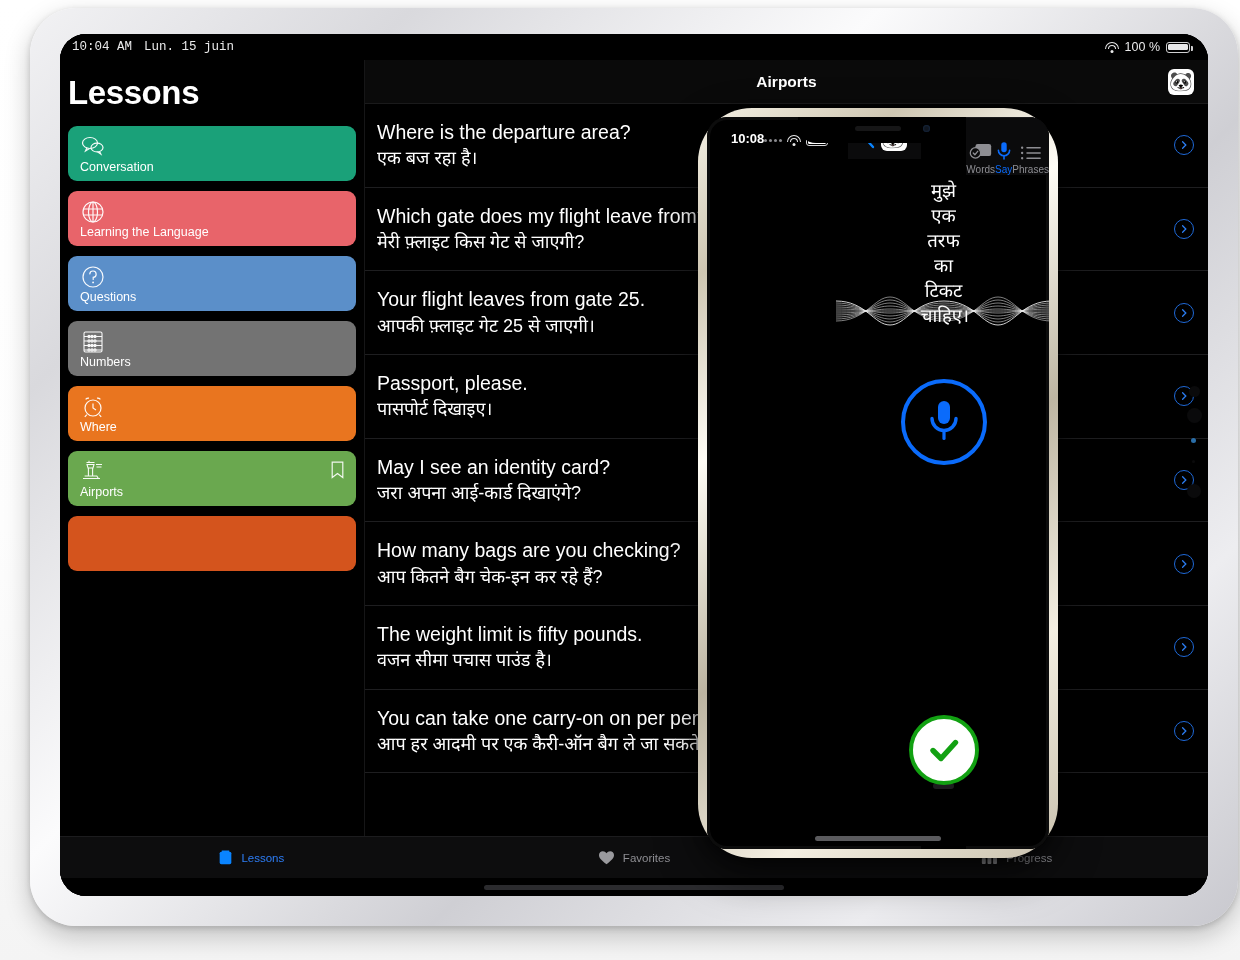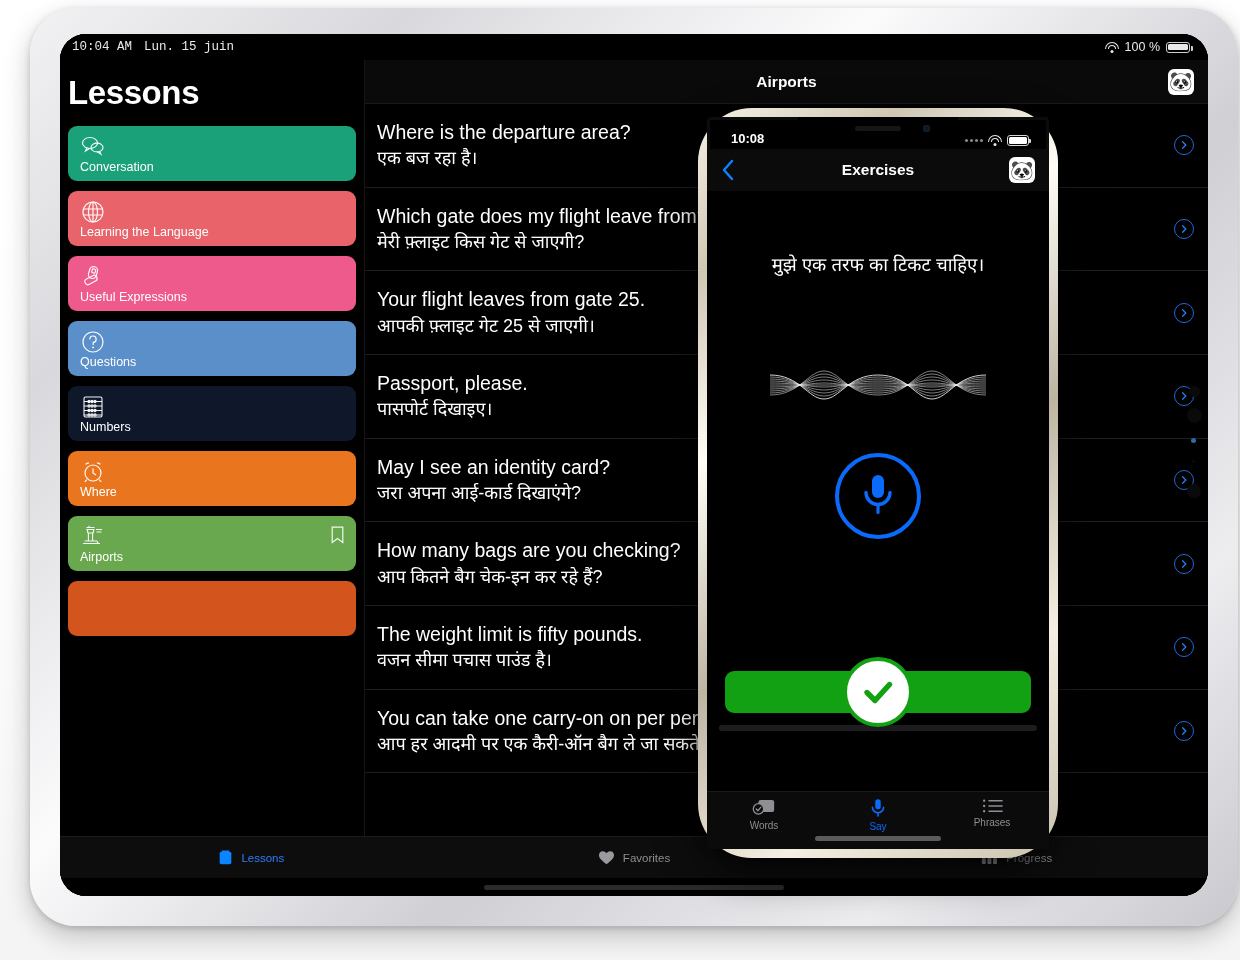--- a/index.html
+++ b/index.html
@@ -123,23 +123,23 @@
   #iphone {
     position:absolute; left:698px; top:108px;
     width:360px; height:750px;
     border-radius:54px;
     background: linear-gradient(140deg,#f6f2e6 0%,#cfc7b3 16%,#fffdf6 34%,#bdb5a2 56%,#f4efe2 78%,#c9c1ae 100%);
     padding:9px;
     box-shadow: 0 18px 40px rgba(0,0,0,.55), 0 4px 12px rgba(0,0,0,.4);
   }
   #iphone-inner {
     position:relative; width:100%; height:100%;
-    border-radius:4px; background:#000; overflow:hidden;
+    border-radius:20px; background:#000; overflow:hidden;
     box-shadow: inset 0 0 0 3px #0c0c0c;
-    display:flex; flex-direction:column;
+    display:flex; flex-direction:row;
   }
   #notch { position:absolute; left:50%; transform:translateX(-50%); top:0;
            width:160px; height:26px; background:#000; border-radius:0 0 18px 18px; z-index:6; }
   #notch .speaker { position:absolute; left:50%; transform:translateX(-50%); top:9px;
                     width:46px; height:5px; border-radius:3px; background:#161617; }
   #notch .cam { position:absolute; right:28px; top:8px; width:7px; height:7px; border-radius:50%;
                 background:#10161f; box-shadow: inset 0 0 2px #1d3a63; }
   #iphone-status { height:32px; flex:0 0 32px; display:flex; align-items:flex-end; padding:0 20px 3px 24px;
                    color:#fff; font-size:13px; font-weight:bold; }
   #iphone-status .right { margin-left:auto; display:flex; gap:5px; align-items:center; }
@@ -168,21 +168,21 @@
                 width:86px; height:86px; border-radius:50%; border:4px solid #0a6bfb;
                 display:flex; align-items:center; justify-content:center; }
   #progress-wrap { position:absolute; left:18px; right:18px; bottom:78px; height:42px; }
   #progress-bar { position:absolute; inset:0; border-radius:9px; background:#12a112; }
   #check-badge { position:absolute; left:50%; top:50%; transform:translate(-50%,-50%);
                  width:70px; height:70px; border-radius:50%; background:#fff;
                  border:4px solid #12a112; display:flex; align-items:center; justify-content:center; }
   #scrub { position:absolute; left:12px; right:12px; bottom:60px; height:6px;
            border-radius:3px; background:#1d1d1f; }
   #iphone-tabbar { height:58px; flex:0 0 58px; background:#0b0b0c; border-top:1px solid #1a1a1c;
-                   display:flex; align-items:flex-start; padding-top:6px; }
+                   display:flex; align-items:flex-end; padding-top:6px; }
   .ph-tab { flex:1; display:flex; flex-direction:column; align-items:center; gap:3px;
             color:#8e8e93; font-size:10px; }
   .ph-tab.active { color:#0a6bfb; }
   #iphone-home-ind { position:absolute; left:50%; transform:translateX(-50%); bottom:8px;
                      width:126px; height:5px; border-radius:3px; background:#5b5b5e; }
   .icon-svg { display:block; }
 </style>
 </head>
 <body>
 
@@ -233,44 +233,34 @@
                 <span class="lc-icon">
                   <svg class="icon-svg" viewBox="0 0 26 26" width="26" height="26" fill="none" stroke="#fff" stroke-width="1.2">
                     <circle cx="13" cy="13" r="10"></circle>
                       <ellipse cx="13" cy="13" rx="4.5" ry="10"></ellipse>
                     <path d="M3.3 10h19.4M3.3 16h19.4M13 3v20"></path>
                   </svg>
                 </span>
                 <span class="lc-label">Learning the Language</span>
               </div>
 
-              <div class="lesson-card" style="background:#ef5a8c">
-                <span class="lc-icon">
-                  <svg class="icon-svg" viewBox="0 0 26 26" width="26" height="26" fill="none" stroke="#fff" stroke-width="1.2">
-                    <rect x="9" y="2.5" width="8" height="12" rx="4" transform="rotate(16 13 8.5)"></rect>
-                    <rect x="12" y="5" width="3.5" height="4" rx="1" transform="rotate(16 13.7 7)"></rect>
-                    <rect x="4.5" y="13" width="13" height="6" rx="3" transform="rotate(-28 11 16)"></rect>
-                  </svg>
-                </span>
-                <span class="lc-label">Useful Expressions</span>
-              </div>
 
 
               <div class="lesson-card" style="background:#5b8fc9">
                 <span class="lc-icon">
                   <svg class="icon-svg" viewBox="0 0 26 26" width="26" height="26" fill="none" stroke="#fff" stroke-width="1.2">
                     <circle cx="13" cy="13" r="10"></circle>
                     <path d="M9.8 9.8a3.2 3.2 0 1 1 3.4 3.6v2.1" stroke-linecap="round"></path>
                     <circle cx="13.1" cy="18.4" r=".95" fill="#fff" stroke="none"></circle>
                   </svg>
                 </span>
                 <span class="lc-label">Questions</span>
               </div>
 
-              <div class="lesson-card" style="background:#0f172a">
+              <div class="lesson-card" style="background:#737373">
                 <span class="lc-icon">
                   <svg class="icon-svg" viewBox="0 0 26 26" width="26" height="26" fill="none" stroke="#fff" stroke-width="1.1">
                     <rect x="4" y="3" width="18" height="20" rx="1.5"></rect>
                     <path d="M4 7.5h18M4 12h18M4 16.5h18M4 21h18"></path>
                     <circle cx="9" cy="7.5" r="1.1"></circle>
                       <circle cx="12" cy="7.5" r="1.1"></circle>
                       <circle cx="15" cy="7.5" r="1.1"></circle>
                     <circle cx="9" cy="12" r="1.1"></circle>
                       <circle cx="12" cy="12" r="1.1"></circle>
                       <circle cx="15" cy="12" r="1.1"></circle>

